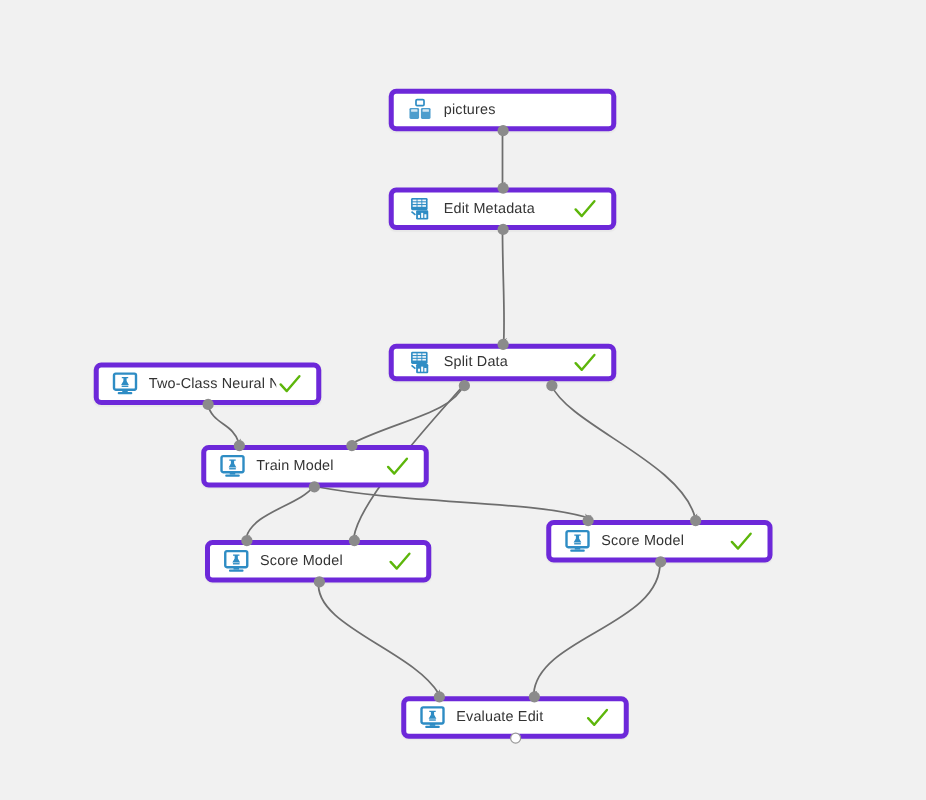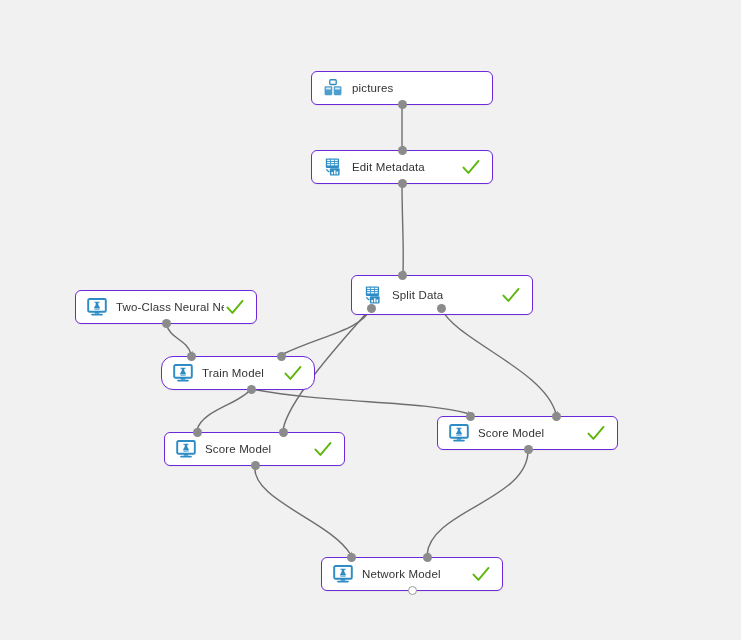--- a/index.html
+++ b/index.html
@@ -28,21 +28,21 @@
     left: 0;
     top: 0;
     width: 741px;
     height: 640px;
     pointer-events: none;
   }
   .module {
     position: absolute;
     box-sizing: border-box;
     background: #ffffff;
-    border: 1px solid #6d28d9;
+    border: 4px solid #6d28d9;
     border-radius: 6px;
     display: flex;
     align-items: center;
     box-shadow: 0 1px 1px rgba(0,0,0,0.04);
   }
   .module-icon {
     flex: 0 0 auto;
     width: 22px;
     height: 22px;
     margin-left: 10px;
@@ -137,21 +137,21 @@
               <rect x="15.8" y="16.8" width="1.8" height="3.2"></rect>
             </g>
           </svg></span>
         <span class="module-label">Edit Metadata</span>
         <span class="module-status"><svg viewBox="0 0 24 24" width="22" height="22">
             <path d="M 3.8 12.6 L 9.2 18.4 L 20.2 5.4" fill="none" stroke="#5db60b" stroke-width="2.1" stroke-linecap="round" stroke-linejoin="round"></path>
           </svg></span>
       </div>
       <div class="port" style="left: 402px; top: 150px;"></div>
       <div class="port" style="left: 402px; top: 183px;"></div>
-      <div class="module" style="left: 311px; top: 275px; width: 182px; height: 40px; margin-left: 40px;">
+      <div class="module" style="left: 311px; top: 275px; width: 182px; height: 30px;">
         <span class="module-icon"><svg viewBox="0 0 24 24" width="22" height="22">
             <rect x="4.2" y="2.6" width="14.4" height="10.6" rx="1.2" fill="#2e8cc4"></rect>
             <g fill="#ffffff" opacity="0.92">
               <rect x="5.6" y="4" width="3.4" height="1.5"></rect>
               <rect x="9.8" y="4" width="3.4" height="1.5"></rect>
               <rect x="14" y="4" width="3.2" height="1.5"></rect>
               <rect x="5.6" y="6.4" width="3.4" height="1.5"></rect>
               <rect x="9.8" y="6.4" width="3.4" height="1.5"></rect>
               <rect x="14" y="6.4" width="3.2" height="1.5"></rect>
               <rect x="5.6" y="8.8" width="3.4" height="1.5"></rect>
@@ -182,21 +182,21 @@
             <rect x="9.1" y="13.6" width="5.8" height="1.2" fill="#2e8cc4"></rect>
             <rect x="9.6" y="17.2" width="4.8" height="2.1" fill="#2e8cc4"></rect>
             <rect x="5.6" y="19.3" width="12.8" height="1.9" rx="0.9" fill="#2e8cc4"></rect>
           </svg></span>
         <span class="module-label">Two-Class Neural Network</span>
         <span class="module-status"><svg viewBox="0 0 24 24" width="22" height="22">
             <path d="M 3.8 12.6 L 9.2 18.4 L 20.2 5.4" fill="none" stroke="#5db60b" stroke-width="2.1" stroke-linecap="round" stroke-linejoin="round"></path>
           </svg></span>
       </div>
       <div class="port" style="left: 166px; top: 323px;"></div>
-      <div class="module" style="left: 161px; top: 356px; width: 154px; height: 34px; border-radius: 12px;">
+      <div class="module" style="left: 161px; top: 356px; width: 182px; height: 34px;">
         <span class="module-icon"><svg viewBox="0 0 24 24" width="22" height="22">
             <rect x="2.4" y="3.2" width="19.2" height="14" rx="1.4" fill="#ffffff" stroke="#2e8cc4" stroke-width="2.1"></rect>
             <rect x="4.6" y="5.4" width="14.8" height="9.6" fill="#ffffff"></rect>
             <path d="M 9.2 6.2 L 14.8 6.2 L 14.8 7.3 L 13.4 7.3 L 13.4 9.6 L 15.4 13.1 L 8.6 13.1 L 10.6 9.6 L 10.6 7.3 L 9.2 7.3 Z" fill="#2e8cc4"></path>
             <rect x="9.1" y="13.6" width="5.8" height="1.2" fill="#2e8cc4"></rect>
             <rect x="9.6" y="17.2" width="4.8" height="2.1" fill="#2e8cc4"></rect>
             <rect x="5.6" y="19.3" width="12.8" height="1.9" rx="0.9" fill="#2e8cc4"></rect>
           </svg></span>
         <span class="module-label">Train Model</span>
         <span class="module-status"><svg viewBox="0 0 24 24" width="22" height="22">
@@ -242,21 +242,21 @@
       <div class="port" style="left: 528px; top: 449px;"></div>
       <div class="module" style="left: 321px; top: 557px; width: 182px; height: 34px;">
         <span class="module-icon"><svg viewBox="0 0 24 24" width="22" height="22">
             <rect x="2.4" y="3.2" width="19.2" height="14" rx="1.4" fill="#ffffff" stroke="#2e8cc4" stroke-width="2.1"></rect>
             <rect x="4.6" y="5.4" width="14.8" height="9.6" fill="#ffffff"></rect>
             <path d="M 9.2 6.2 L 14.8 6.2 L 14.8 7.3 L 13.4 7.3 L 13.4 9.6 L 15.4 13.1 L 8.6 13.1 L 10.6 9.6 L 10.6 7.3 L 9.2 7.3 Z" fill="#2e8cc4"></path>
             <rect x="9.1" y="13.6" width="5.8" height="1.2" fill="#2e8cc4"></rect>
             <rect x="9.6" y="17.2" width="4.8" height="2.1" fill="#2e8cc4"></rect>
             <rect x="5.6" y="19.3" width="12.8" height="1.9" rx="0.9" fill="#2e8cc4"></rect>
           </svg></span>
-        <span class="module-label">Network Model</span>
+        <span class="module-label">Evaluate Edit</span>
         <span class="module-status"><svg viewBox="0 0 24 24" width="22" height="22">
             <path d="M 3.8 12.6 L 9.2 18.4 L 20.2 5.4" fill="none" stroke="#5db60b" stroke-width="2.1" stroke-linecap="round" stroke-linejoin="round"></path>
           </svg></span>
       </div>
       <div class="port" style="left: 351px; top: 557px;"></div>
       <div class="port" style="left: 427px; top: 557px;"></div>
       <div class="port open" style="left: 412px; top: 590px;"></div>
     </div>
 </div>
 

